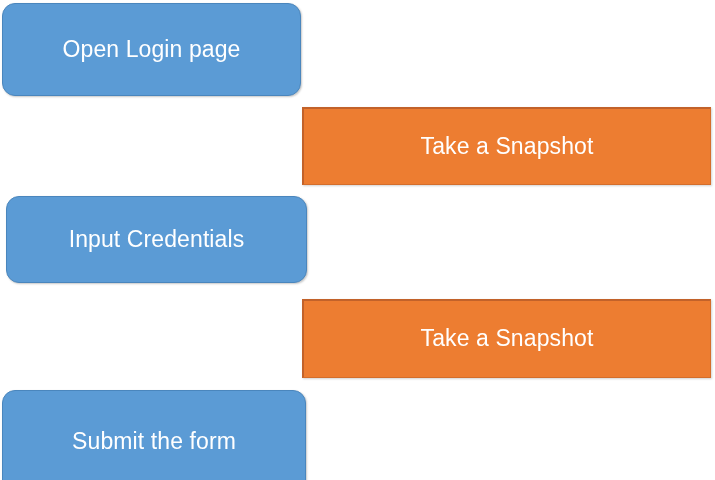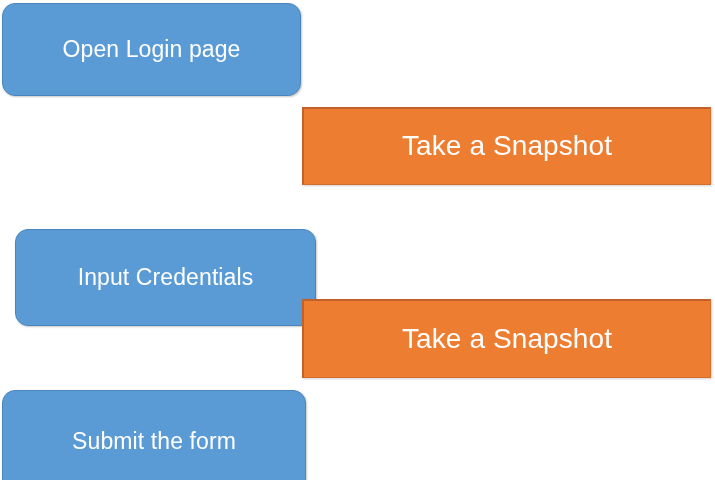--- a/index.html
+++ b/index.html
@@ -43,27 +43,27 @@
 
   
   .node.snapshot {
     background: #ED7D31;
     border-radius: 0;
     border-top: 2px solid #C2622A;
     border-left: 2px solid #C2622A;
     border-right: 1px solid #D46E2B;
     border-bottom: 1px solid #D46E2B;
     box-shadow: 1px 1px 2px rgba(0,0,0,0.18);
-    font-size: 28px;
+    font-size: 23px;
   }
 
   
   #node-0 { left: 2px;   top: 3px;   width: 299px; height: 93px; }
   #node-1 { left: 302px; top: 107px; width: 409px; height: 78px; }
-  #node-2 { left: 15px;   top: 196px; width: 301px; height: 97px; margin-top: 33px; }
+  #node-2 { left: 6px;   top: 196px; width: 301px; height: 87px; }
   #node-3 { left: 302px; top: 299px; width: 409px; height: 79px; }
   #node-4 { left: 2px;   top: 390px; width: 304px; height: 103px; }
 
   .node-label {
     display: block;
     line-height: 1.1;
     pointer-events: none;
   }
 </style>
 </head>

